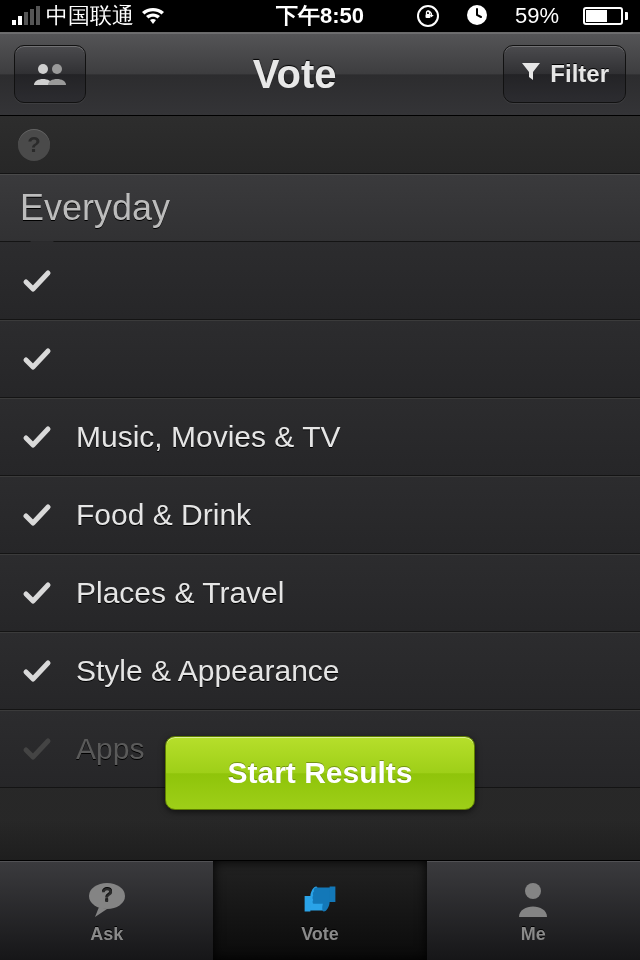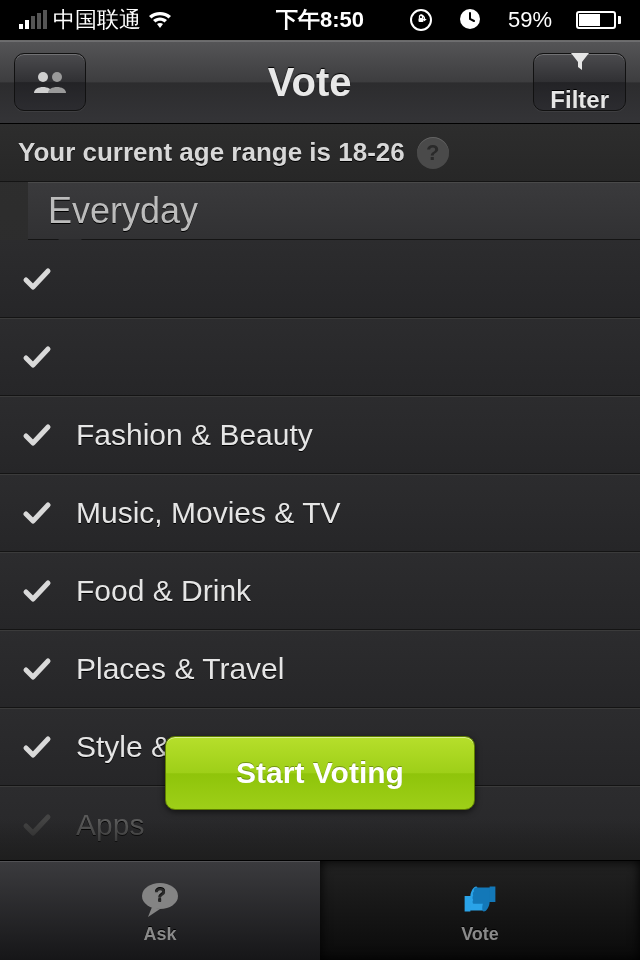--- a/index.html
+++ b/index.html
@@ -1,50 +1,50 @@
 <!DOCTYPE html>
 <html><head>
 <meta charset="utf-8">
 <style>
   * { box-sizing: border-box; margin: 0; padding: 0; }
   html, body { width: 640px; height: 960px; overflow: hidden; font-family: -apple-system, Helvetica, Arial, sans-serif; background: #000; }
   .screen { width: 640px; height: 960px; background: linear-gradient(#2f2f2f,#262626); position: relative; display: flex; flex-direction: column; }
 
   
-  .status-bar { height: 40px; background: #000; color: #fff; display: flex; align-items: center; font-size: 22px; padding: 0 19px; }
+  .status-bar { height: 32px; background: #000; color: #fff; display: flex; align-items: center; font-size: 22px; padding: 0 12px; }
   .status-left { display:flex; align-items:center; gap:6px; flex:1; }
   .status-center { flex:0 0 auto; font-weight:700; }
   .status-right { display:flex; align-items:center; gap:24px; flex:1; justify-content:flex-end; }
   .sig-bars { display:flex; align-items:flex-end; gap:2px; height:18px; }
   .sig-bars span { width:4px; background:#fff; display:block; }
   .sig-bars span:nth-child(1){height:5px}
   .sig-bars span:nth-child(2){height:9px}
   .sig-bars span:nth-child(3){height:13px;background:#555}
   .sig-bars span:nth-child(4){height:16px;background:#555}
   .sig-bars span:nth-child(5){height:19px;background:#555}
   .wifi-icon svg { display:block; }
   .lock-icon,.clock-icon{ width:26px;height:26px; }
   .battery { display:flex; align-items:center; gap:2px; }
   .battery-body{ width:40px;height:18px;border:2px solid #fff;border-radius:3px;position:relative; }
   .battery-fill{ position:absolute;left:1px;top:1px;bottom:1px;width:58%;background:#fff; }
   .battery-tip{ width:3px;height:8px;background:#fff;border-radius:0 1px 1px 0; }
 
   
   .nav-bar { height: 84px; background: linear-gradient(#555557,#3d3d3f 50%,#2c2c2e 51%,#343437); border-top:1px solid #6a6a6a; border-bottom:1px solid #000; display:flex; align-items:center; padding:0 14px; box-shadow: inset 0 1px 0 rgba(255,255,255,0.15); }
   .nav-title { flex:1; text-align:center; color:#e8e8e8; font-size:40px; font-weight:700; text-shadow:0 -1px 1px #000; }
-  .nav-btn { height:58px; min-width:70px; background:linear-gradient(#4b4b4e,#303033 50%,#232326 51%,#2c2c30); border:1px solid #111; border-radius:10px; box-shadow:inset 0 1px 0 rgba(255,255,255,0.22), 0 1px 1px rgba(255,255,255,0.07); display:flex; align-items:center; justify-content:center; gap:8px; color:#e6e6e6; font-size:24px; font-weight:700; padding:0 16px; text-shadow:0 -1px 0 #000;flex-direction:column; }
+  .nav-btn { height:58px; min-width:70px; background:linear-gradient(#4b4b4e,#303033 50%,#232326 51%,#2c2c30); border:1px solid #111; border-radius:10px; box-shadow:inset 0 1px 0 rgba(255,255,255,0.22), 0 1px 1px rgba(255,255,255,0.07); display:flex; align-items:center; justify-content:center; gap:8px; color:#e6e6e6; font-size:24px; font-weight:700; padding:0 16px; text-shadow:0 -1px 0 #000; }
   .friends-btn svg { display:block; }
 
   
   .info-strip { height:58px; background:linear-gradient(#2d2d2d,#272727); display:flex; align-items:center; padding:0 18px; gap:12px; border-bottom:1px solid #141414; }
   .info-text { color:#d8d8d8; font-size:26px; font-weight:700; text-shadow:0 1px 0 #000; }
   .help-badge { width:32px;height:32px;border-radius:50%;background:#4a4a4a; color:#2a2a2a; font-weight:900; font-size:22px; display:flex;align-items:center;justify-content:center; box-shadow:inset 0 1px 0 rgba(255,255,255,0.15); }
 
   
-  .section-header { height:58px; background:linear-gradient(#3a3a3c,#313133); border-top:1px solid #4a4a4a; border-bottom:1px solid #141414; display:flex; align-items:center; padding:16px 20px; position:relative;margin-left:28px; }
+  .section-header { height:68px; background:linear-gradient(#3a3a3c,#313133); border-top:1px solid #4a4a4a; border-bottom:1px solid #141414; display:flex; align-items:center; padding:16px 20px; position:relative; }
   .section-header-text { color:#bcbcbc; font-size:36px; font-weight:400; text-shadow:0 1px 0 #000; }
   .section-header::after { content:""; position:absolute; left:30px; bottom:-11px; width:0;height:0;border-left:12px solid transparent;border-right:12px solid transparent;border-top:11px solid #2a2a2c; }
 
   
   .list { flex:1; overflow:hidden; position:relative; }
   .row { height:78px; display:flex; align-items:center; gap:22px; padding:0 20px; border-top:1px solid #3b3b3b; border-bottom:1px solid #141414; background:linear-gradient(#2c2c2e,#262628); }
   .row:first-child { border-top:none; }
   .check { width:34px; display:flex; justify-content:center; }
   .check svg { display:block; }
   .row-label { color:#e5e5e5; font-size:30px; font-weight:400; text-shadow:0 1px 0 #000; }
@@ -123,21 +123,20 @@
       <span>
         <svg width="22" height="22" viewBox="0 0 22 22">
             <path d="M2 3 H20 L13 12 V20 L9 17 V12 Z" fill="#e6e6e6"></path>
           </svg>
       </span>
       <span>Filter</span>
     </div>
   </div>
 
   <div class="info-strip">
-    <span class="info-text">Your current age range is 18-26</span>
     <span class="help-badge">?</span>
   </div>
 
   <div class="section-header">
     <span class="section-header-text">Everyday</span>
   </div>
 
   <div class="list">
     <div id="rows-container">
         <div class="row">
@@ -146,28 +145,20 @@
               <path d="M4 14 L11 21 L26 5" stroke="#d9d9d9" stroke-width="5" fill="none" stroke-linecap="round" stroke-linejoin="round"></path>
             </svg>
           </span>
         </div>
         <div class="row">
           <span class="check">
             <svg width="30" height="26" viewBox="0 0 30 26">
               <path d="M4 14 L11 21 L26 5" stroke="#d9d9d9" stroke-width="5" fill="none" stroke-linecap="round" stroke-linejoin="round"></path>
             </svg>
           </span>
-        </div>
-        <div class="row">
-          <span class="check">
-            <svg width="30" height="26" viewBox="0 0 30 26">
-              <path d="M4 14 L11 21 L26 5" stroke="#d9d9d9" stroke-width="5" fill="none" stroke-linecap="round" stroke-linejoin="round"></path>
-            </svg>
-          </span>
-          <span class="row-label">Fashion &amp; Beauty</span>
         </div>
         <div class="row">
           <span class="check">
             <svg width="30" height="26" viewBox="0 0 30 26">
               <path d="M4 14 L11 21 L26 5" stroke="#d9d9d9" stroke-width="5" fill="none" stroke-linecap="round" stroke-linejoin="round"></path>
             </svg>
           </span>
           <span class="row-label">Music, Movies &amp; TV</span>
         </div>
         <div class="row">
@@ -198,21 +189,21 @@
           <span class="check">
             <svg width="30" height="26" viewBox="0 0 30 26">
               <path d="M4 14 L11 21 L26 5" stroke="#d9d9d9" stroke-width="5" fill="none" stroke-linecap="round" stroke-linejoin="round"></path>
             </svg>
           </span>
           <span class="row-label">Apps</span>
         </div>
       </div>
     <div class="list-fade"></div>
     <div class="start-wrap">
-      <div class="start-btn">Start Voting</div>
+      <div class="start-btn">Start Results</div>
     </div>
   </div>
 
   <div class="tab-bar">
     <div class="tab">
       <span class="tab-icon">
         <svg width="44" height="40" viewBox="0 0 44 40">
             <ellipse cx="22" cy="17" rx="18" ry="13" fill="#848484"></ellipse>
             <path d="M14 28 L10 38 L22 30 Z" fill="#848484"></path>
             <text x="22" y="23" text-anchor="middle" font-size="20" font-weight="900" fill="#2a2a2a">?</text>
@@ -222,15 +213,24 @@
     </div>
     <div class="tab active">
       <span class="tab-icon">
         <svg width="52" height="42" viewBox="0 0 52 42">
           <path d="M10 18 H16 V34 H10 Z M16 18 C16 14 19 8 22 8 C24 8 24 13 23 16 H32 C34 16 34 19 33 20 C34 21 34 24 33 25 C34 26 33 29 32 29 C33 30 32 33 30 33 H16 Z" fill="#2aa3e8"></path>
           <path d="M42 24 H36 V8 H42 Z M36 24 C36 28 33 34 30 34 C28 34 28 29 29 26 H20 C18 26 18 23 19 22 C18 21 18 18 19 17 C18 16 19 13 20 13 C19 12 20 9 22 9 H36 Z" fill="#1378b8"></path>
         </svg>
       </span>
       <span>Vote</span>
     </div>
+    <div class="tab">
+      <span class="tab-icon">
+        <svg width="44" height="40" viewBox="0 0 44 40">
+            <circle cx="22" cy="12" r="8" fill="#848484"></circle>
+            <path d="M8 38 C8 24 36 24 36 38 Z" fill="#848484"></path>
+          </svg>
+      </span>
+      <span>Me</span>
+    </div>
   </div>
 
 </div>
 
 </body></html>

